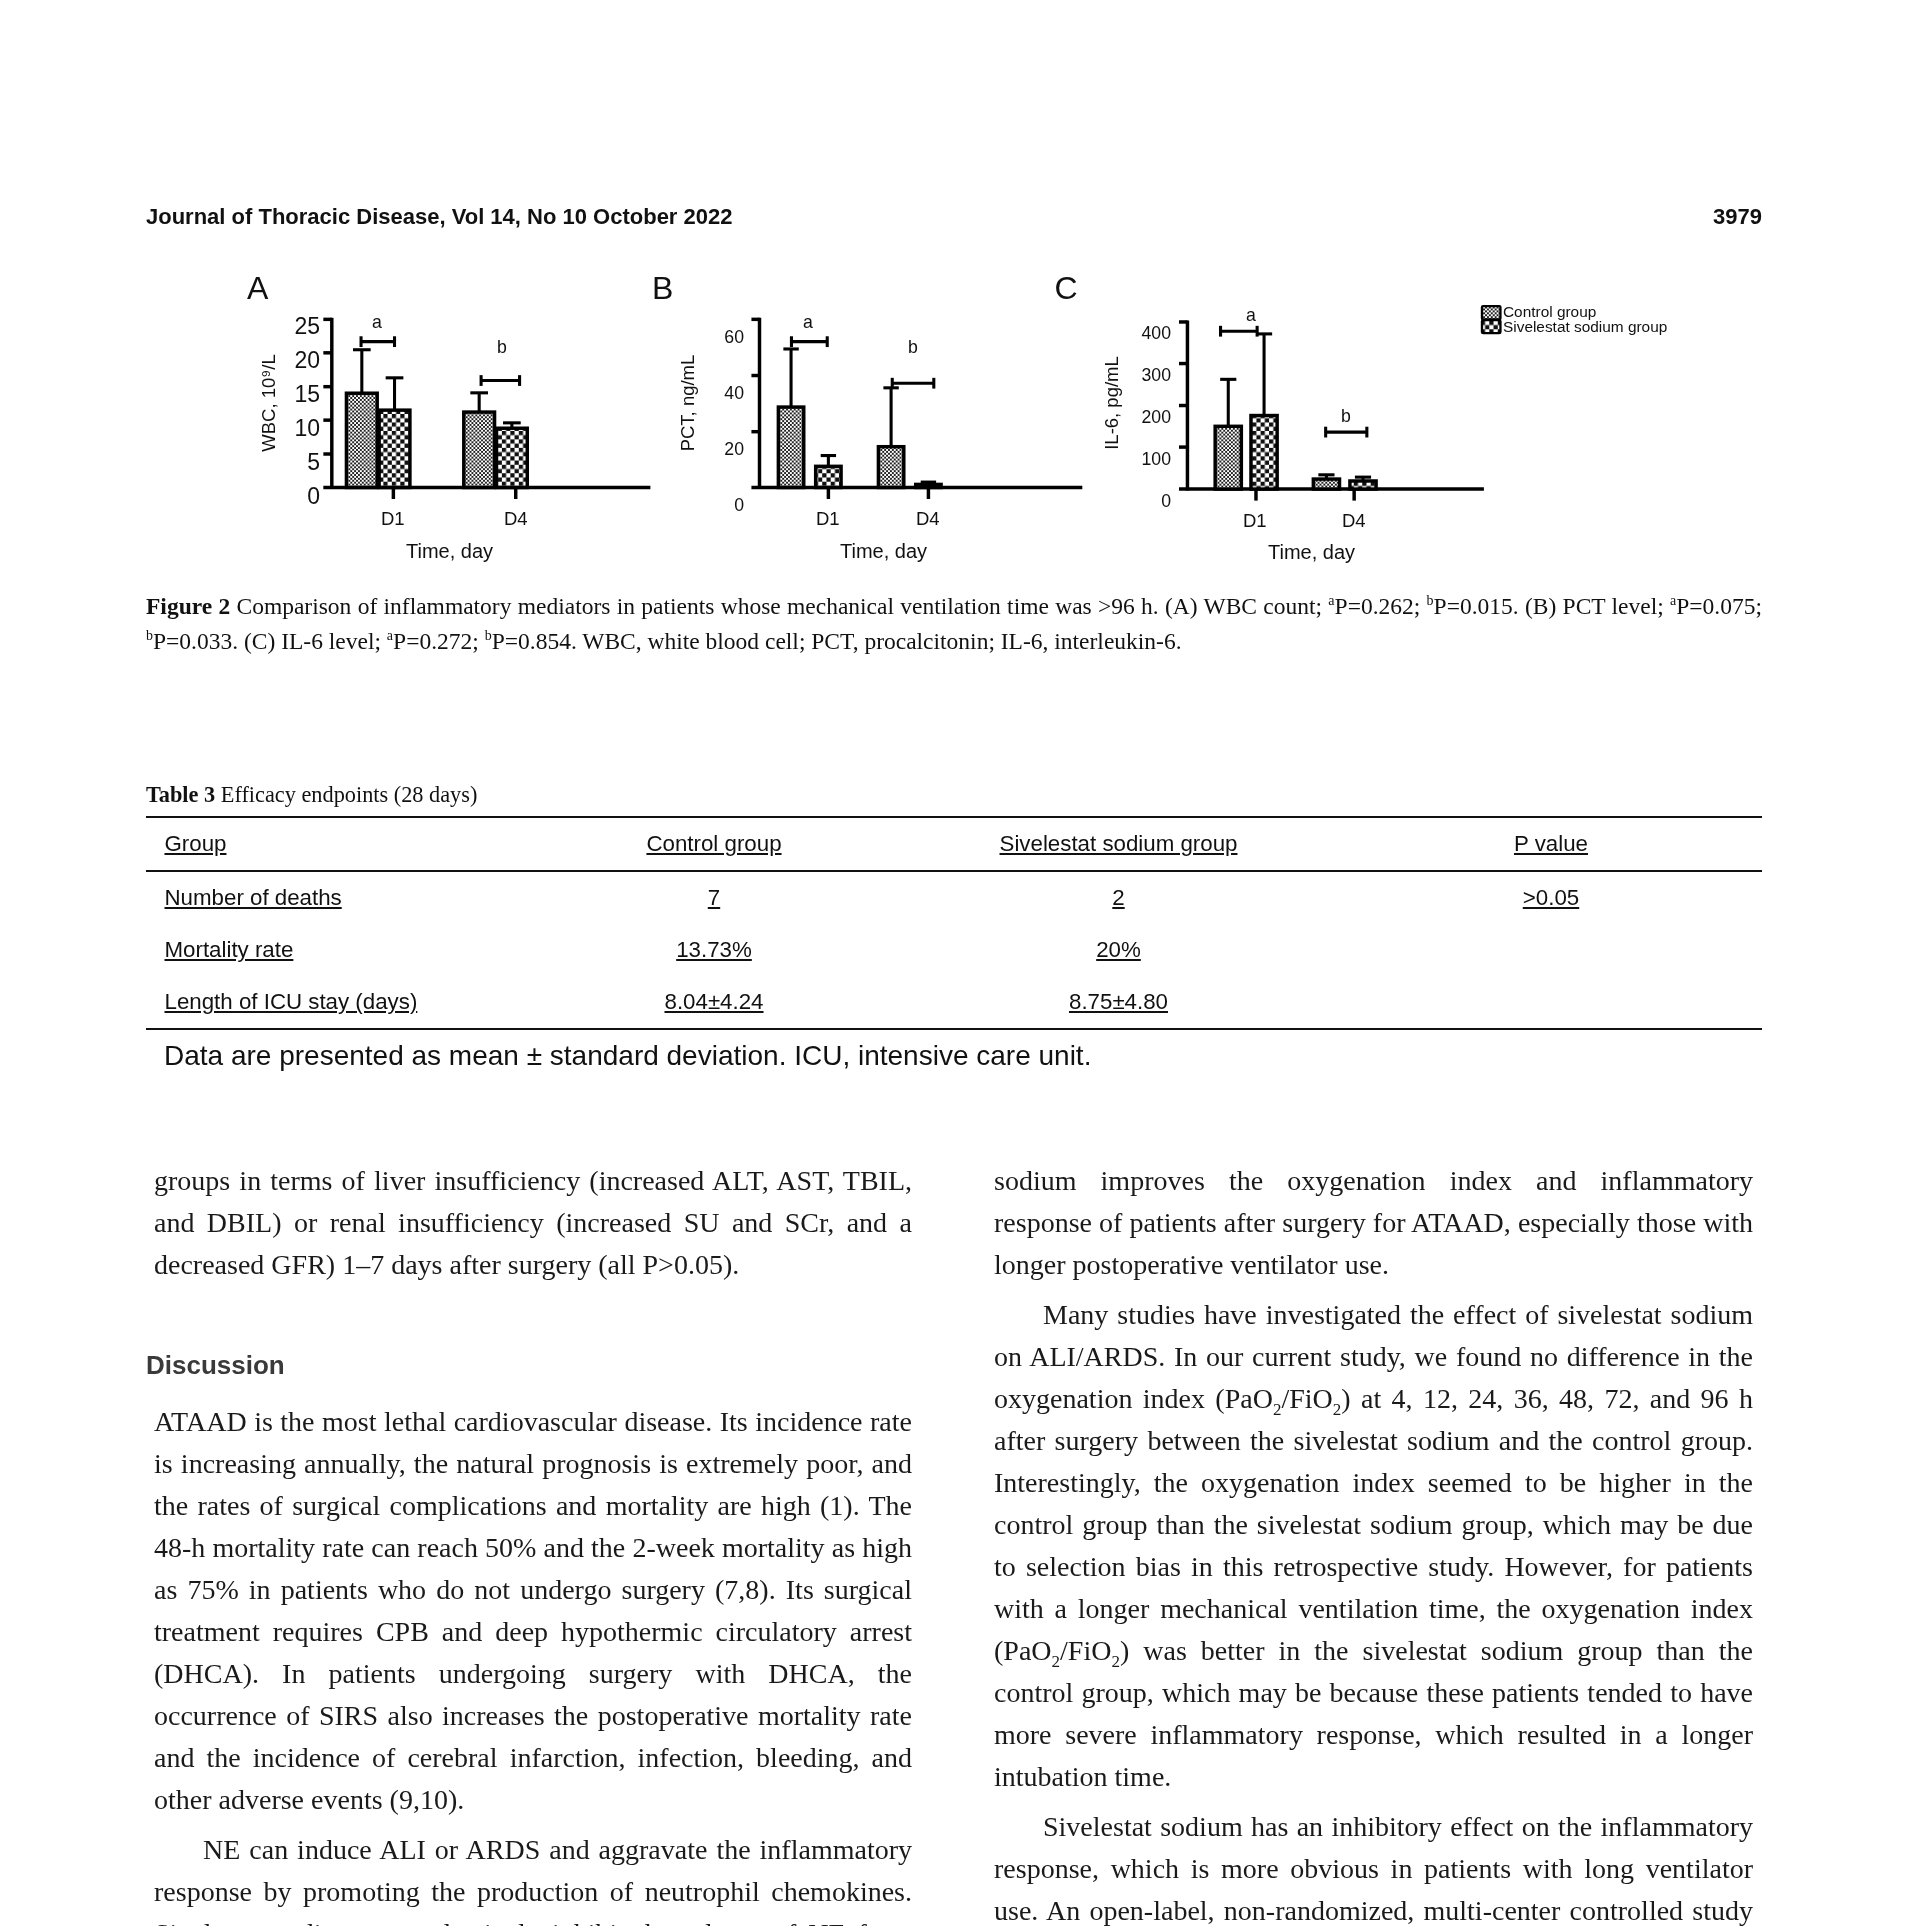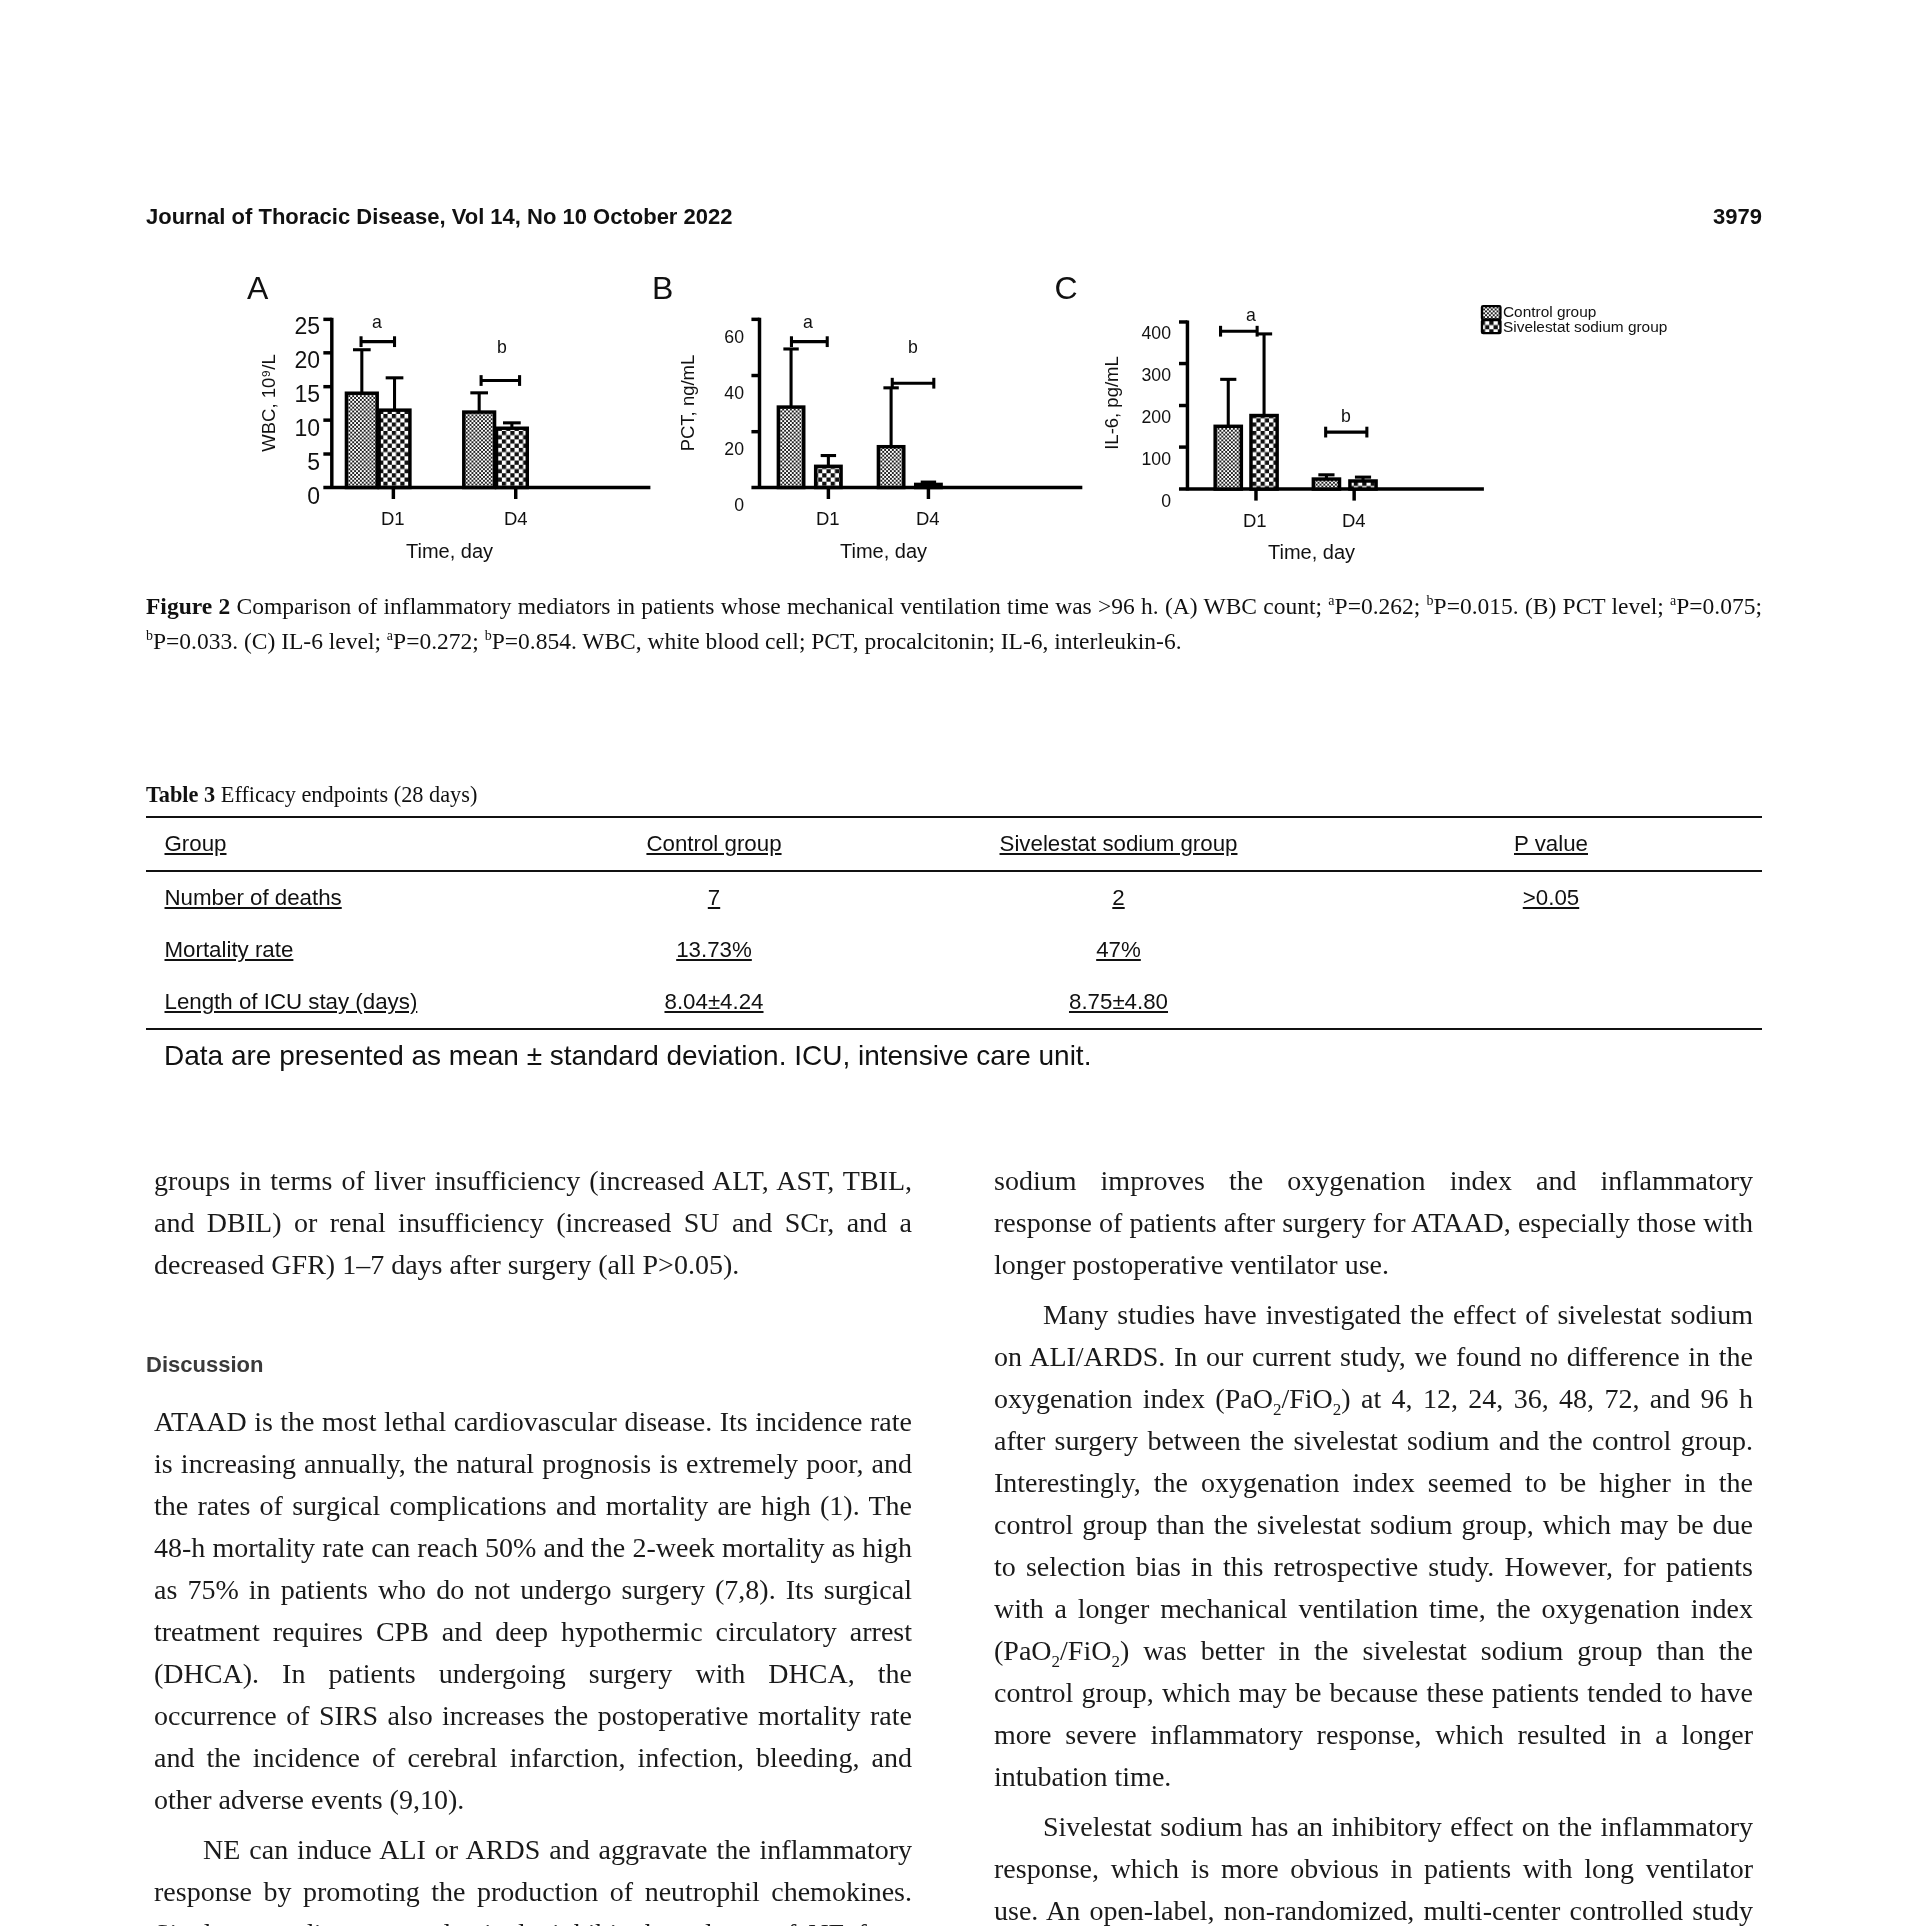--- a/index.html
+++ b/index.html
@@ -20,21 +20,21 @@
   table.tbl th, table.tbl td { font-weight:normal; padding:0 0 0 18.5px; height:52px; text-align:left; }
   table.tbl thead tr { border-top:2.3px solid #111; border-bottom:2.3px solid #111; }
   table.tbl tbody tr:last-child { border-bottom:2.3px solid #111; }
   table.tbl td.c { text-align:center; padding-left:0; }
   table.tbl th.c { text-align:center; padding-left:0; }
   .table-note { left:164px; top:1040px; font-size:28px; }
   .col { font-family:"Liberation Serif", serif; font-size:28px; line-height:42px; text-align:justify; color:#1a1a1a; }
   .col p { margin:8px; }
   .col p.indent { text-indent:49px; }
   .col sub { font-size:17px; line-height:0; vertical-align:sub; }
-  .section-heading { font-family:"Liberation Sans", sans-serif; font-weight:bold; font-size:22px; color:#3a3a3a; }
+  .section-heading { font-family:"Liberation Sans", sans-serif; font-weight:bold; font-size:26px; color:#3a3a3a; }
 </style>
 </head>
 <body>
 
 <div class="abs sans running-head" style="left:146px;">Journal of Thoracic Disease, Vol 14, No 10 October 2022</div>
 <div class="abs sans running-head" style="right:149px;margin-left:8px;">3979</div>
 
 <svg width="0" height="0" style="position:absolute">
   <defs>
     <pattern id="fine" width="10" height="10" patternUnits="userSpaceOnUse">
@@ -243,21 +243,21 @@
   <tbody>
     <tr>
       <td>Number of deaths</td>
       <td class="c">7</td>
       <td class="c">2</td>
       <td class="c">&gt;0.05</td>
     </tr>
     <tr>
       <td>Mortality rate</td>
       <td class="c">13.73%</td>
-      <td class="c">47%</td>
+      <td class="c">20%</td>
       <td class="c"></td>
     </tr>
     <tr>
       <td>Length of ICU stay (days)</td>
       <td class="c">8.04±4.24</td>
       <td class="c">8.75±4.80</td>
       <td class="c"></td>
     </tr>
   </tbody>
 </table>

